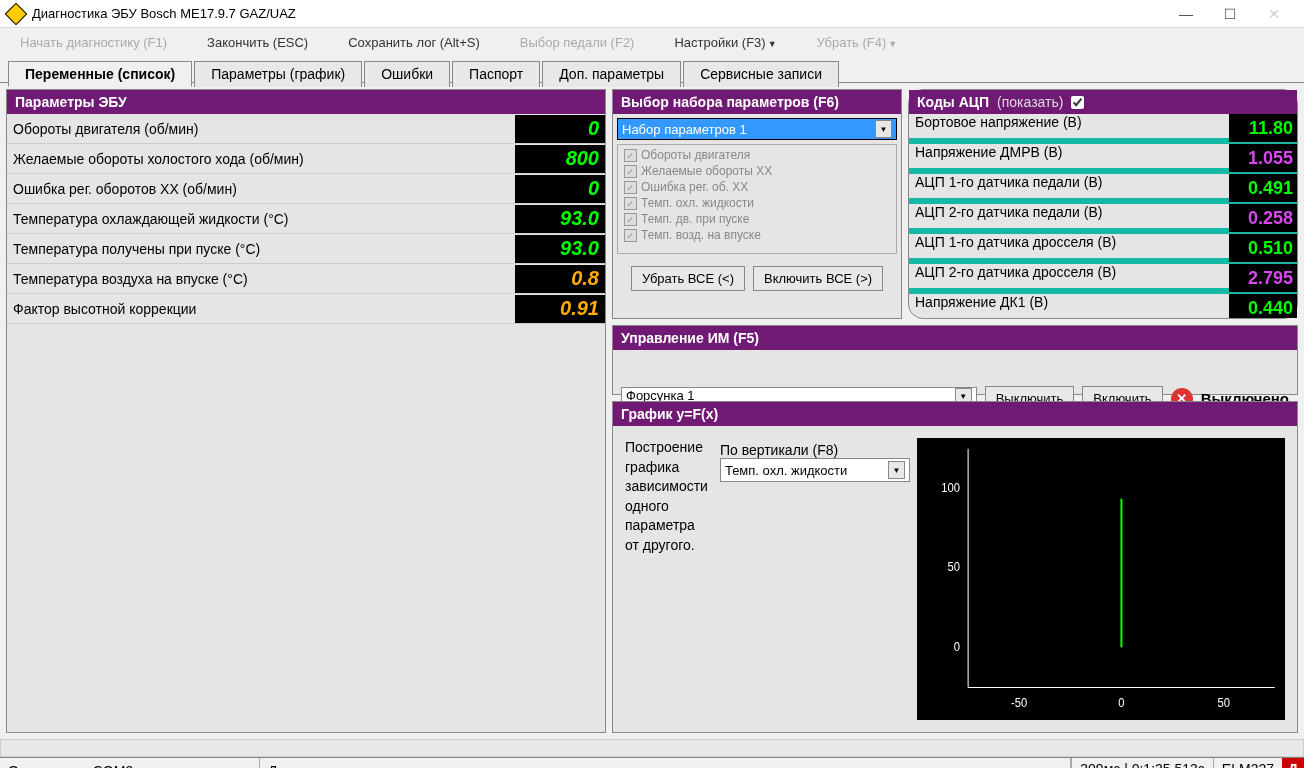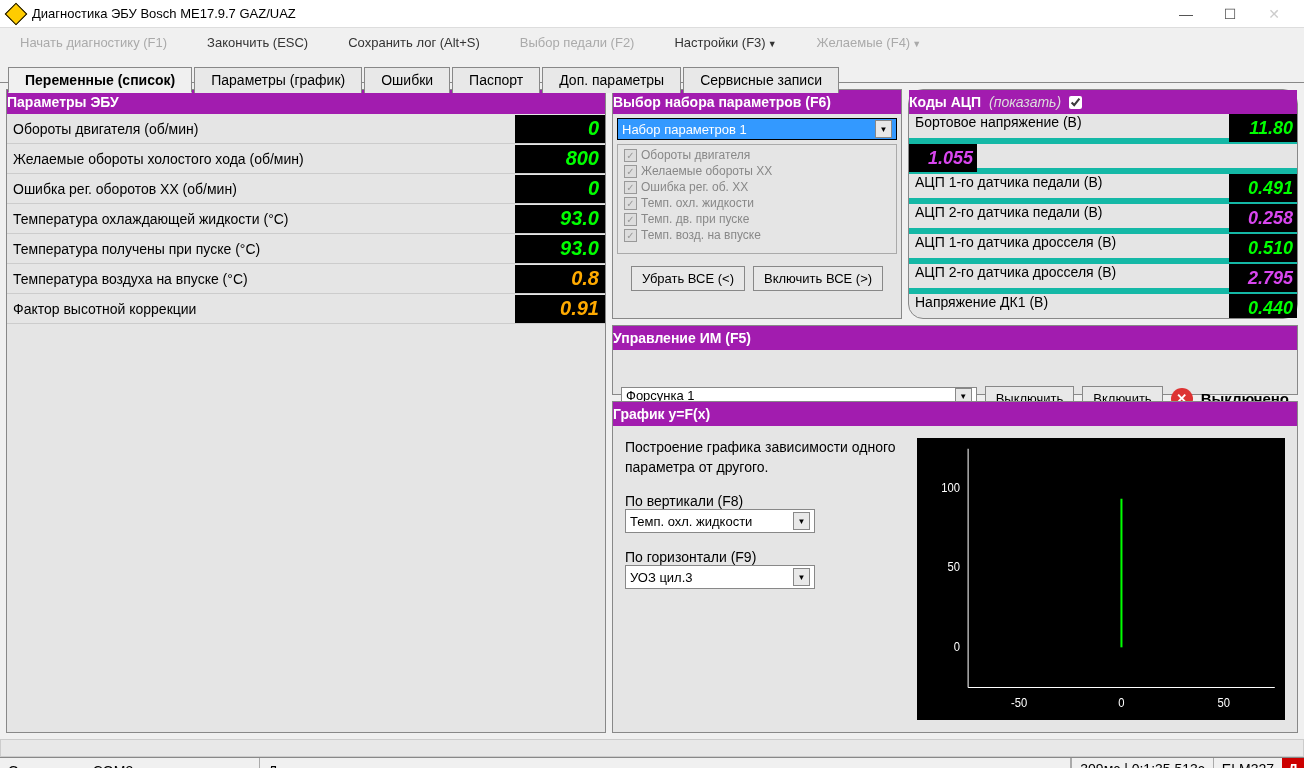--- a/index.html
+++ b/index.html
@@ -13,31 +13,31 @@
 .titlebar-btn { width: 44px; height: 28px; display: flex; align-items: center; justify-content: center; font-size: 14px; color: #555; }
 
 
 .toolbar { height: 28px; display: flex; align-items: center; padding: 0 20px; gap: 40px; font-size: 13px; background: #f0f0f0; }
 .toolbar-item { color: #333; white-space: nowrap; }
 .toolbar-item.disabled { color: #aaa; }
 .toolbar-item .caret { font-size: 9px; margin-left: 2px; }
 
 
 .tabs { display: flex; background: #f0f0f0; padding: 0 8px; border-bottom: 1px solid #888; }
-.tab { padding: 4px 16px; border: 1px solid #888; border-bottom: none; background: #e8e8e8; font-size: 14px; margin-right: 2px; position: relative; top: 11px; }
+.tab { padding: 4px 16px; border: 1px solid #888; border-bottom: none; background: #e8e8e8; font-size: 14px; margin-right: 2px; position: relative; top: 5px; }
 .tab.active { background: #f0f0f0; font-weight: bold; border-bottom: 1px solid #f0f0f0; }
 
 
 .main { display: flex; padding: 6px; gap: 6px; height: calc(100% - 28px - 28px - 30px - 26px); }
 .left-col { width: 600px; display: flex; flex-direction: column; }
 .right-col { flex: 1; display: flex; flex-direction: column; gap: 6px; }
 
 .panel { border: 1px solid #888; background: #e5e5e5; display: flex; flex-direction: column; }
-.panel-header { background: #a21caf; color: #fff; padding: 4px 0; font-size: 14px; font-weight: bold; display: flex; align-items: center; gap: 8px; }
-.panel-header .soft { color: #ddd; font-weight: normal; font-style: italic; }
+.panel-header { background: #701a75; color: #fff; padding: 4px 8px; font-size: 14px; font-weight: bold; display: flex; align-items: center; gap: 8px; }
+.panel-header .soft { color: #ddd; font-weight: normal; }
 .panel-body { padding: 4px; flex: 1; overflow: hidden; }
 
 
 .param-row { display: flex; align-items: center; height: 30px; border-bottom: 1px solid #ccc; }
 .param-label { flex: 1; padding: 0 6px; font-size: 14px; background: #e5e5e5; }
 .param-val { width: 90px; height: 28px; background: #000; color: #00ff00; font-style: italic; font-weight: bold; font-size: 20px; text-align: right; padding: 0 6px; font-family: "Arial", sans-serif; display: flex; align-items: center; justify-content: flex-end; }
 .param-val.orange { color: #ffaa00; }
 
 
 .top-right { display: flex; gap: 6px; }
@@ -49,36 +49,36 @@
 
 .checklist { margin-top: 4px; height: 110px; overflow-y: auto; border: 1px solid #aaa; background: #e5e5e5; padding: 2px; position: relative; }
 .check-item { display: flex; align-items: center; gap: 4px; padding: 1px 4px; font-size: 12px; color: #888; }
 
 .btn-row { display: flex; gap: 8px; margin-top: 12px; justify-content: center; }
 .btn { padding: 4px 10px; border: 1px solid #888; background: #e8e8e8; font-size: 13px; }
 
 
 .adc-row { display: flex; align-items: flex-start; height: 30px; border-bottom: 6px solid #14b8a6; }
 .adc-label { flex: 1; padding: 0 6px; font-size: 14px; }
-.adc-val { width: 68px; height: 28px; background: #000; color: #00ff00; font-style: italic; font-weight: bold; font-size: 18px; text-align: right; padding: 0 4px; display: flex; align-items: center; justify-content: flex-end; }
+.adc-val { width: 68px; height: 28px; background: #000; color: #00ff00; font-weight: bold; font-size: 18px; text-align: right; padding: 0 4px; display: flex; align-items: center; justify-content: flex-end; }
 .adc-val.orange { color: #d946ef; }
 
 
 .ctrl-panel { height: 70px; gap: 28px; }
 .ctrl-row { display: flex; align-items: center; gap: 8px; padding: 8px; }
 .ctrl-select { flex: 1; height: 24px; border: 1px solid #888; background: #fff; padding: 0 4px; display: flex; justify-content: space-between; font-size: 13px; }
 .stop-icon { width: 22px; height: 22px; background: #dd3333; border-radius: 50%; color: #fff; display: flex; align-items: center; justify-content: center; font-weight: bold; font-size: 13px; }
 .ctrl-status { font-weight: bold; font-size: 15px; }
 
 
 .graph-panel { flex: 1; }
 .graph-body { display: flex; padding: 12px; gap: 12px; height: 100%; }
-.graph-left { width: 280px; display: flex; flex-direction: column; }
+.graph-left { width: 280px; display: flex; flex-direction: row; gap: 12px; }
 .graph-desc { font-size: 14px; line-height: 1.4; }
-.graph-label { font-size: 14px; margin-top: 16px; }
+.graph-label { font-size: 14px; margin-top: 4px; }
 .graph-select { height: 24px; border: 1px solid #888; background: #fff; padding: 0 4px; display: flex; align-items: center; justify-content: space-between; font-size: 13px; width: 190px; }
 .graph-chart { flex: 1; background: #000; position: relative; }
 
 
 .hscroll { height: 18px; background: #e8e8e8; border: 1px solid #ccc; }
 
 
 .statusbar { height: 26px; display: flex; border-top: 1px solid #888; background: #f0f0f0; font-size: 14px; }
 .status-cell { padding: 3px 8px; border-right: 1px solid #aaa; display: flex; align-items: center; }
 .status-cell:first-child { width: 260px; }
@@ -100,21 +100,21 @@
     <div class="titlebar-btn" style="color:#ccc;">✕</div>
   </div>
 </div>
 
 <div class="toolbar">
   <span class="toolbar-item disabled">Начать диагностику (F1)</span>
   <span class="toolbar-item">Закончить (ESC)</span>
   <span class="toolbar-item">Сохранить лог (Alt+S)</span>
   <span class="toolbar-item disabled">Выбор педали (F2)</span>
   <span class="toolbar-item"><span>Настройки (F3)</span><span class="caret">▼</span></span>
-  <span class="toolbar-item disabled"><span>Желаемые (F4)</span><span class="caret">▼</span></span>
+  <span class="toolbar-item disabled"><span>Убрать (F4)</span><span class="caret">▼</span></span>
 </div>
 
 <div class="tabs">
   <div class="tab active">Переменные (список)</div>
   <div class="tab">Параметры (график)</div>
   <div class="tab">Ошибки</div>
   <div class="tab">Паспорт</div>
   <div class="tab">Доп. параметры</div>
   <div class="tab">Сервисные записи</div>
 </div>
@@ -205,20 +205,21 @@
           <span>Коды АЦП</span>
           <span class="soft">(показать)</span>
           <input type="checkbox" checked="" style="accent-color: rgb(255, 255, 255);">
         </div>
         <div class="panel-body" style="padding:0; overflow:hidden;">
           <div class="adc-row">
               <div class="adc-label">Бортовое напряжение (В)</div>
               <div class="adc-val">11.80</div>
             </div>
           <div class="adc-row">
+              <div class="adc-label">Напряжение ДМРВ (В)</div>
               <div class="adc-val orange">1.055</div>
             </div>
           <div class="adc-row">
               <div class="adc-label">АЦП 1-го датчика педали (В)</div>
               <div class="adc-val">0.491</div>
             </div>
           <div class="adc-row">
               <div class="adc-label">АЦП 2-го датчика педали (В)</div>
               <div class="adc-val orange">0.258</div>
             </div>

